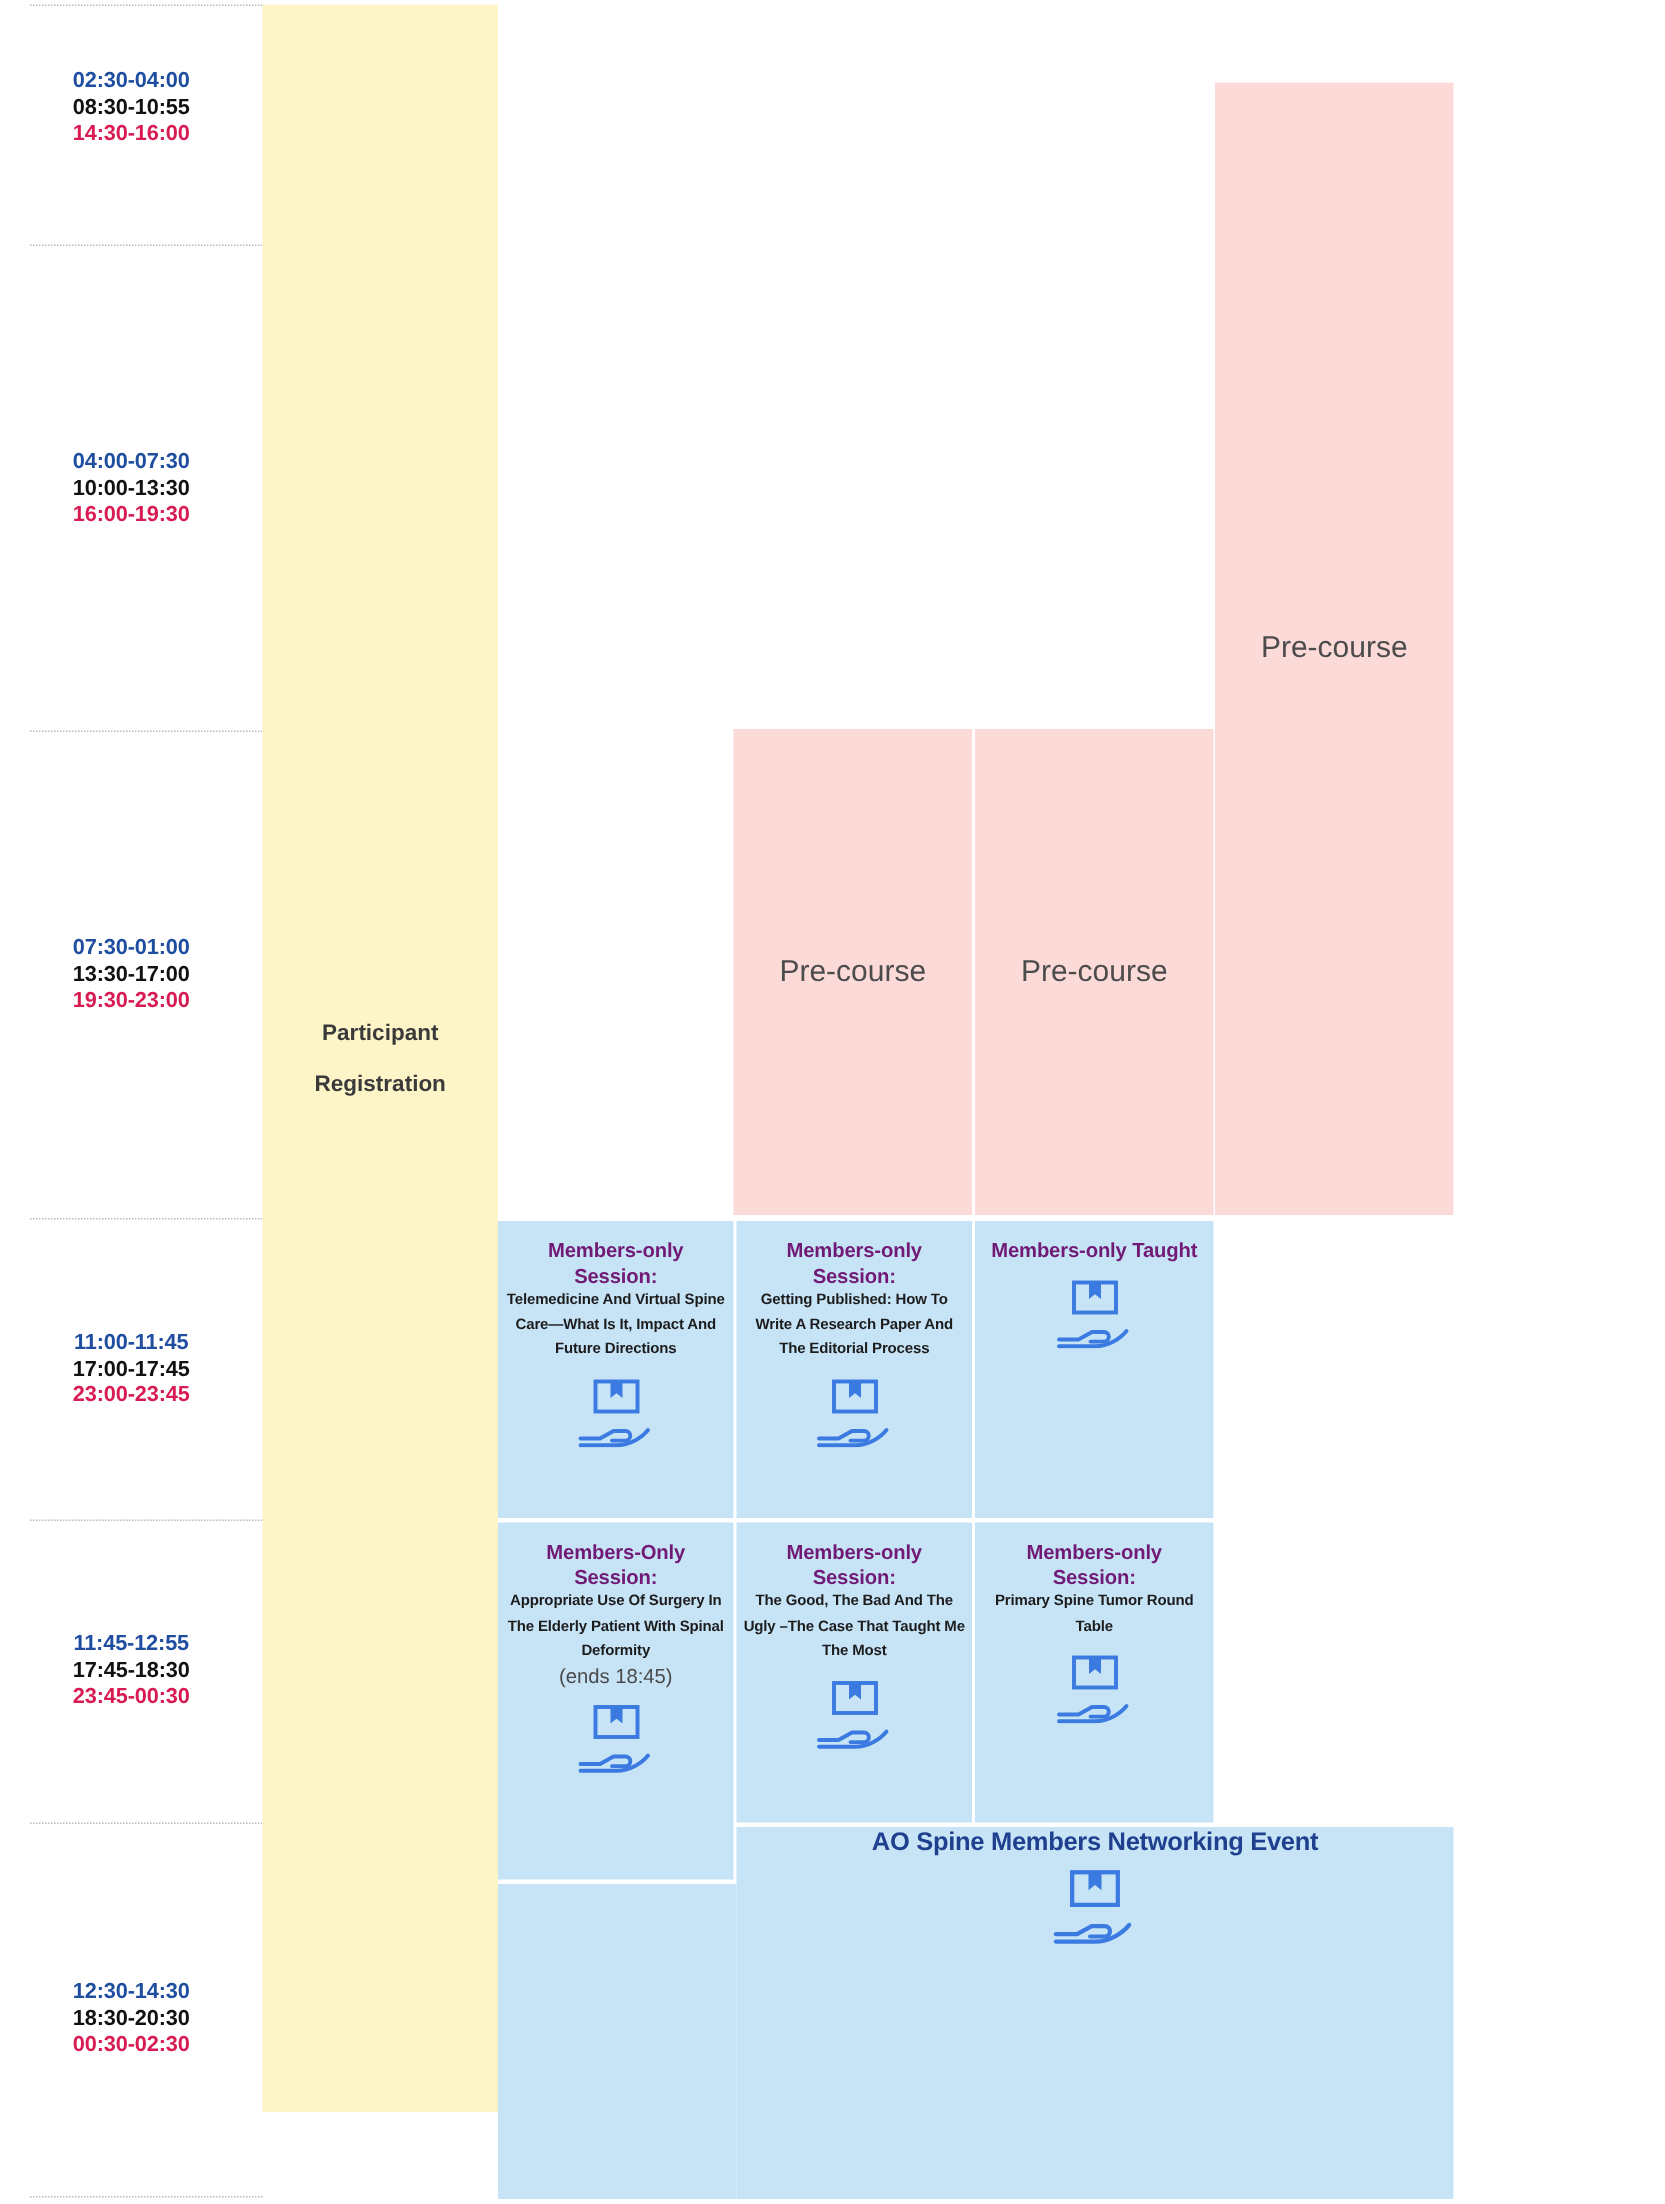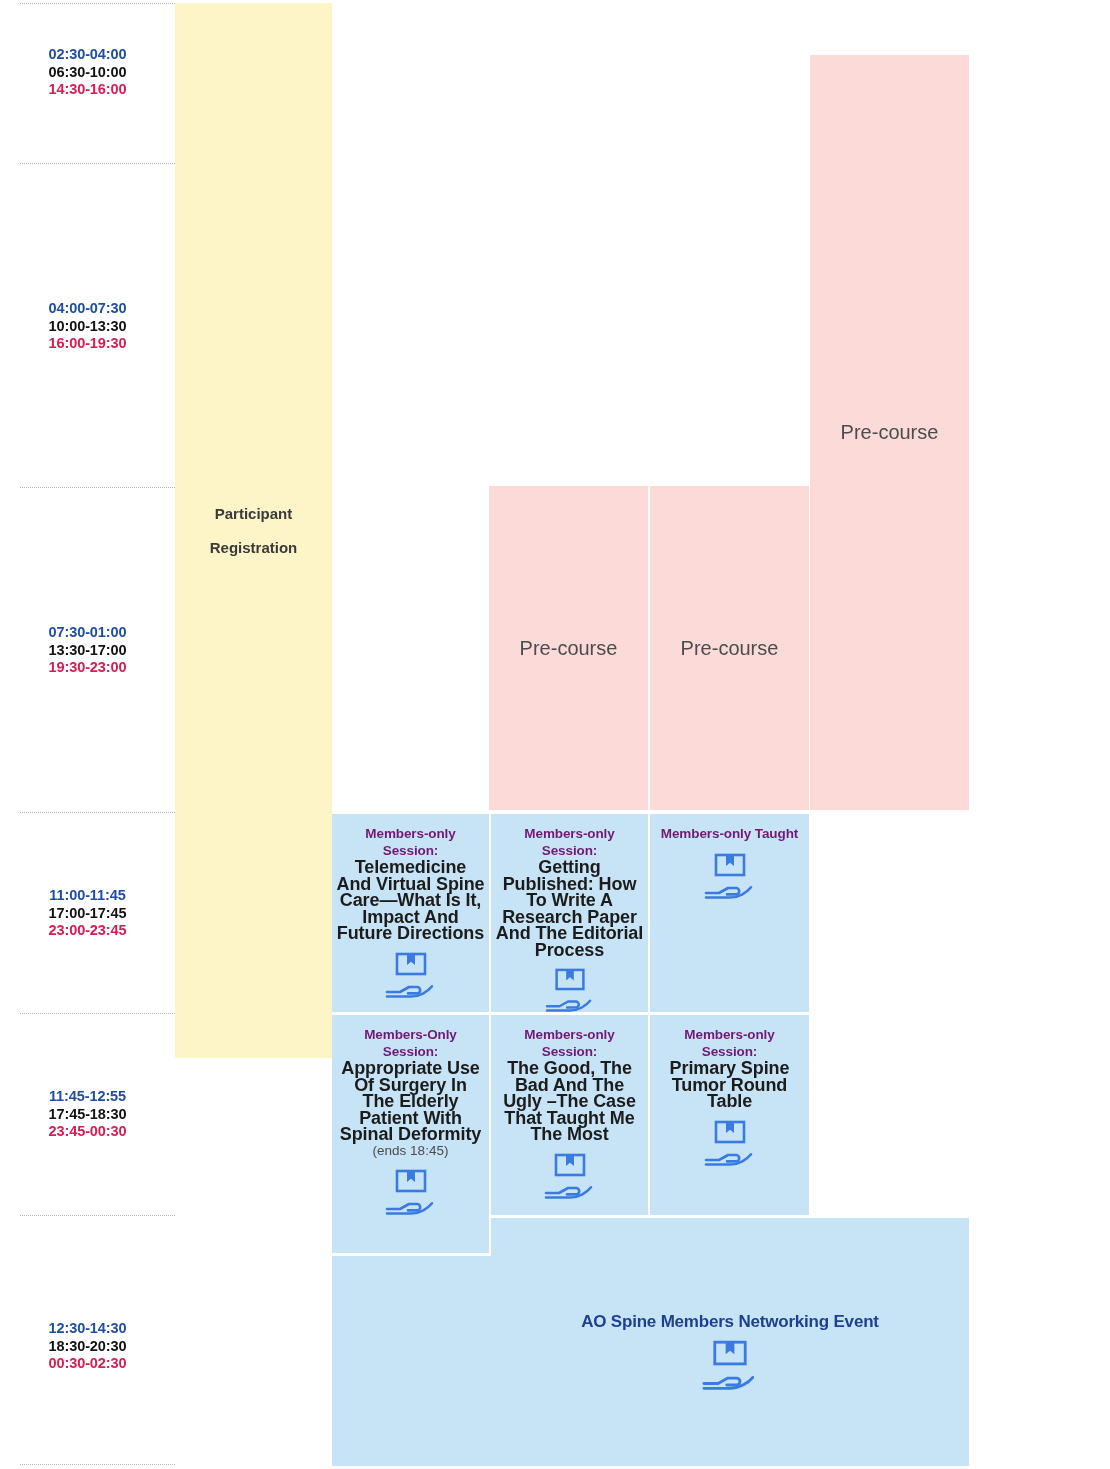--- a/index.html
+++ b/index.html
@@ -83,21 +83,21 @@
     color: #701a75;
     font-weight: 700;
     font-size: 13.5px;
     line-height: 16.5px;
     letter-spacing: -0.1px;
     padding: 0 6px;
   }
   .sess-title {
     color: #1c1c1c;
     font-weight: 700;
-    font-size: 18px;
+    font-size: 10px;
     line-height: 16.5px;
     letter-spacing: -0.1px;
     padding: 0 4px;
   }
   .sess-note {
     color: #4a4a4a;
     font-weight: 400;
     font-size: 13.5px;
     line-height: 16.5px;
   }
@@ -111,21 +111,20 @@
 
   .net-title {
     color: #1f3f8f;
     font-weight: 700;
     font-size: 17px;
     letter-spacing: -0.2px;
   }
   .block-network {
     background: #c7e4f7;
     justify-content: flex-start;
-    padding-top: 94px;
   }
   .block-network .sess-icon {
     margin-top: 8px;
     width: 62px;
     height: 50px;
   }
 </style>
 </head>
 <body>
 
@@ -134,21 +133,21 @@
   <div class="gridline" style="top:3px"></div>
   <div class="gridline" style="top:163px"></div>
   <div class="gridline" style="top:487px"></div>
   <div class="gridline" style="top:812px"></div>
   <div class="gridline" style="top:1013px"></div>
   <div class="gridline" style="top:1215px"></div>
   <div class="gridline" style="top:1464px"></div>
 
   <div class="timeblock" style="top:46px">
     <div class="t-blue">02:30-04:00</div>
-    <div class="t-black">06:30-10:00</div>
+    <div class="t-black">08:30-10:55</div>
     <div class="t-red">14:30-16:00</div>
   </div>
 
   <div class="timeblock" style="top:300px">
     <div class="t-blue">04:00-07:30</div>
     <div class="t-black">10:00-13:30</div>
     <div class="t-red">16:00-19:30</div>
   </div>
 
   <div class="timeblock" style="top:624px">
@@ -168,21 +167,21 @@
     <div class="t-black">17:45-18:30</div>
     <div class="t-red">23:45-00:30</div>
   </div>
 
   <div class="timeblock" style="top:1320px">
     <div class="t-blue">12:30-14:30</div>
     <div class="t-black">18:30-20:30</div>
     <div class="t-red">00:30-02:30</div>
   </div>
 
-  <div class="block block-yellow" style="left:175px; top:3px; width:157px; height:1055px;gap:16px;">
+  <div class="block block-yellow" style="left:175px; top:3px; width:157px; height:1405px;gap:16px;">
     <div class="yellow-label">Participant</div>
     <div class="yellow-label">Registration</div>
   </div>
 
   <div class="block block-pink" style="left:810px; top:55px; width:159px; height:755px;">
     <div class="pink-label">Pre-course</div>
   </div>
 
   <div class="block block-pink" style="left:489px; top:486px; width:159px; height:324px;">
     <div class="pink-label">Pre-course</div>

